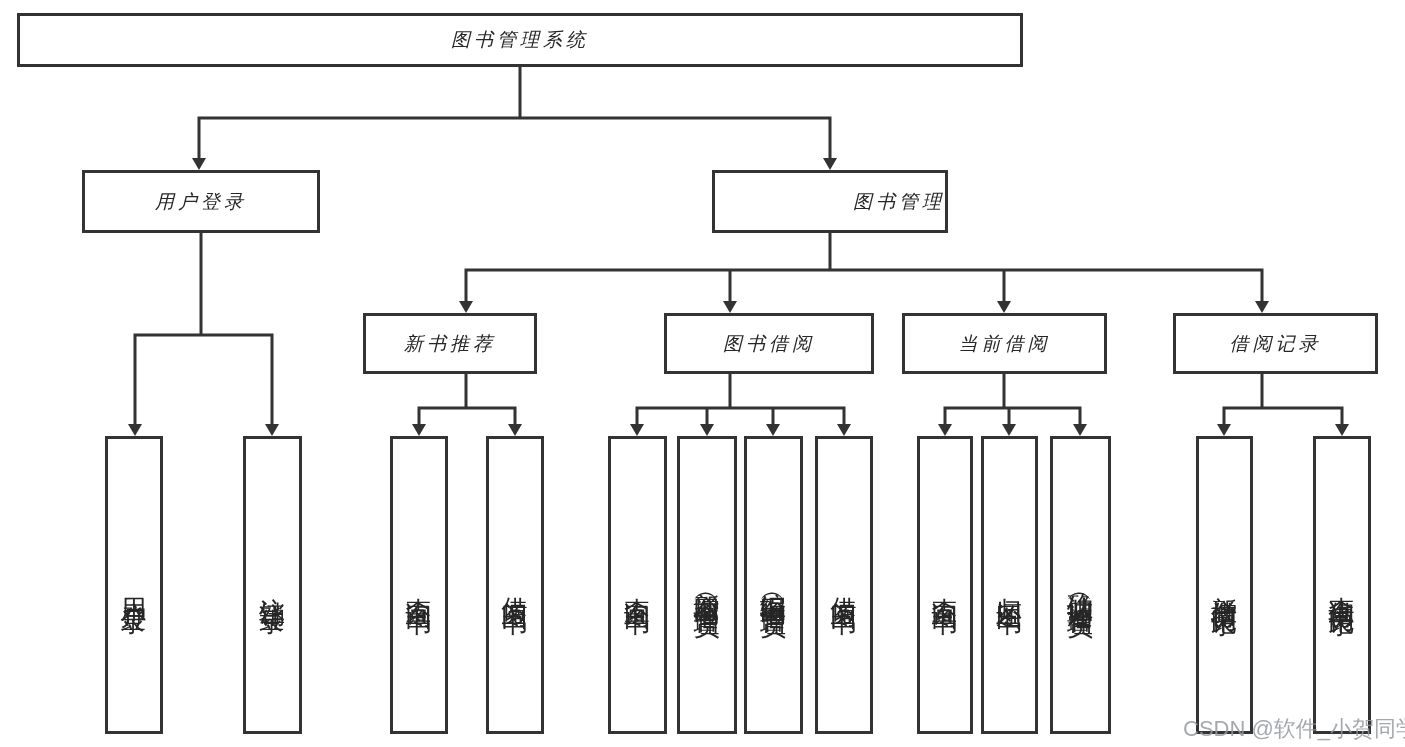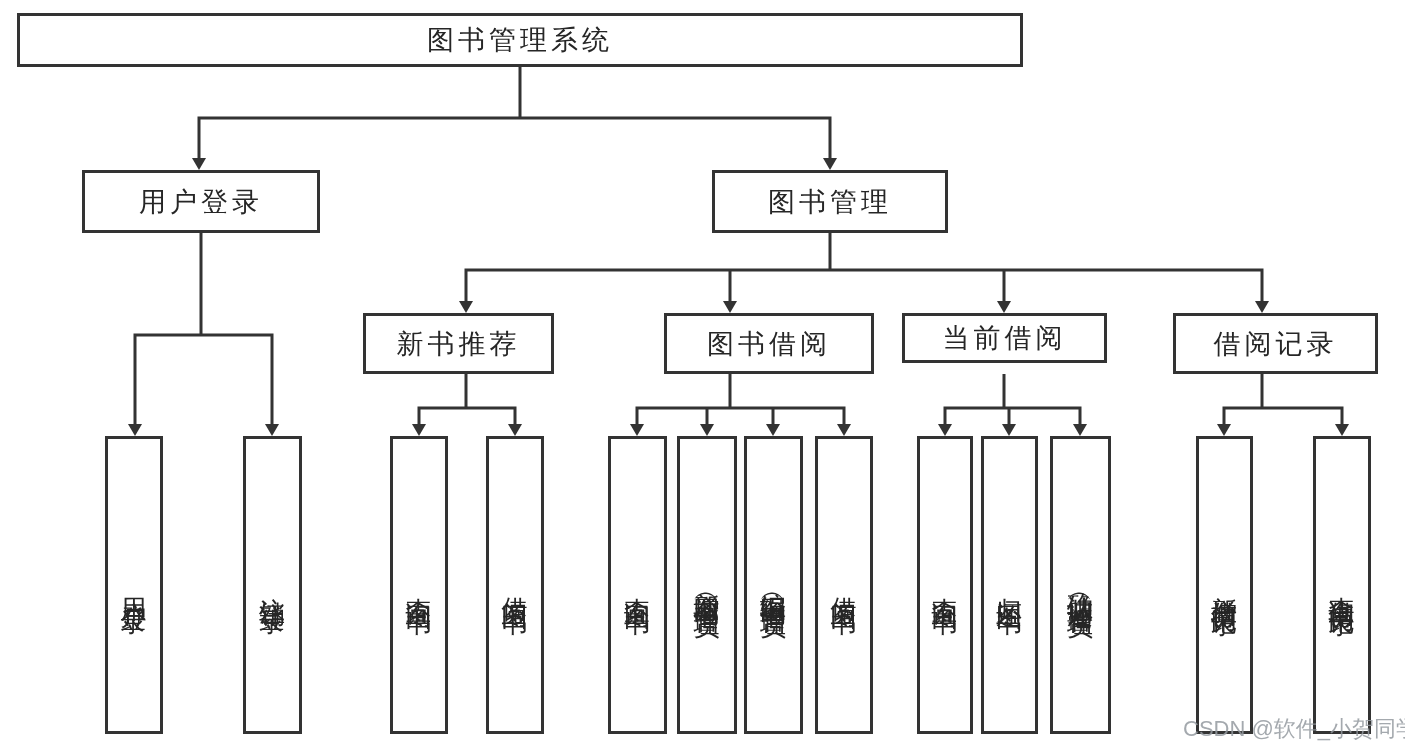--- a/index.html
+++ b/index.html
@@ -6,21 +6,21 @@
   .canvas {
     position:relative; width:1405px; height:747px; background:#ffffff;
     font-family:"Liberation Sans","DejaVu Sans",sans-serif; overflow:hidden;
   }
   .edges { position:absolute; left:0; top:0; width:1405px; height:747px; }
   .box {
     position:absolute; box-sizing:border-box; border:3px solid #333333;
     background:#ffffff; display:flex; align-items:center; justify-content:center;
     color:#262626;
   }
-  .hlabel { font-size:27px; letter-spacing:4px; white-space:nowrap; }
+  .hlabel { font-size:19px; letter-spacing:4px; white-space:nowrap;font-style:italic; }
   .vtext {
     writing-mode:vertical-rl; text-orientation:mixed;
     font-size:26px; letter-spacing:4px; line-height:1; white-space:nowrap;
   }
   .vtext.tight { letter-spacing:3px; }
   .watermark {
     position:absolute; left:1183px; top:714px; font-size:22px;
     color:rgba(148,154,160,0.85); white-space:nowrap; z-index:5;
   }
 </style>
@@ -81,31 +81,31 @@
     </g>
   </svg>
 
   <div class="box" style="left:17px; top:13px; width:1006px; height:54px;">
     <span class="hlabel">图书管理系统</span>
   </div>
 
   <div class="box" style="left:82px; top:170px; width:238px; height:63px;">
     <span class="hlabel">用户登录</span>
   </div>
-  <div class="box" style="left:712px; top:170px; width:236px; height:63px;">
+  <div class="box" style="left:712px; top:170px; width:236px; height:63px;justify-content:flex-end;">
     <span class="hlabel">图书管理</span>
   </div>
 
-  <div class="box" style="left:363px; top:313px; width:191px; height:61px;">
+  <div class="box" style="left:363px; top:313px; width:174px; height:61px;">
     <span class="hlabel">新书推荐</span>
   </div>
   <div class="box" style="left:625px; top:313px; width:210px; height:61px;margin-left:39px;">
     <span class="hlabel">图书借阅</span>
   </div>
-  <div class="box" style="left:902px; top:313px; width:205px; height:50px;">
+  <div class="box" style="left:902px; top:313px; width:205px; height:61px;">
     <span class="hlabel">当前借阅</span>
   </div>
   <div class="box" style="left:1160px; top:313px; width:205px; height:61px;margin-left:13px;">
     <span class="hlabel">借阅记录</span>
   </div>
 
   <div class="box" style="left:105px; top:436px; width:58px; height:298px;">
     <span class="vtext">用户登录</span>
   </div>
   <div class="box" style="left:243px; top:436px; width:59px; height:298px;">

